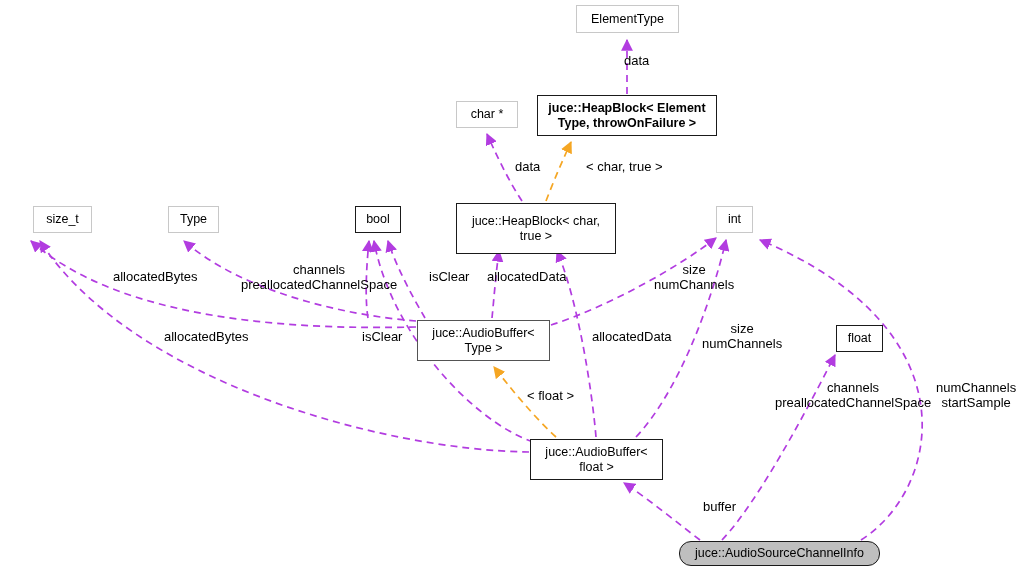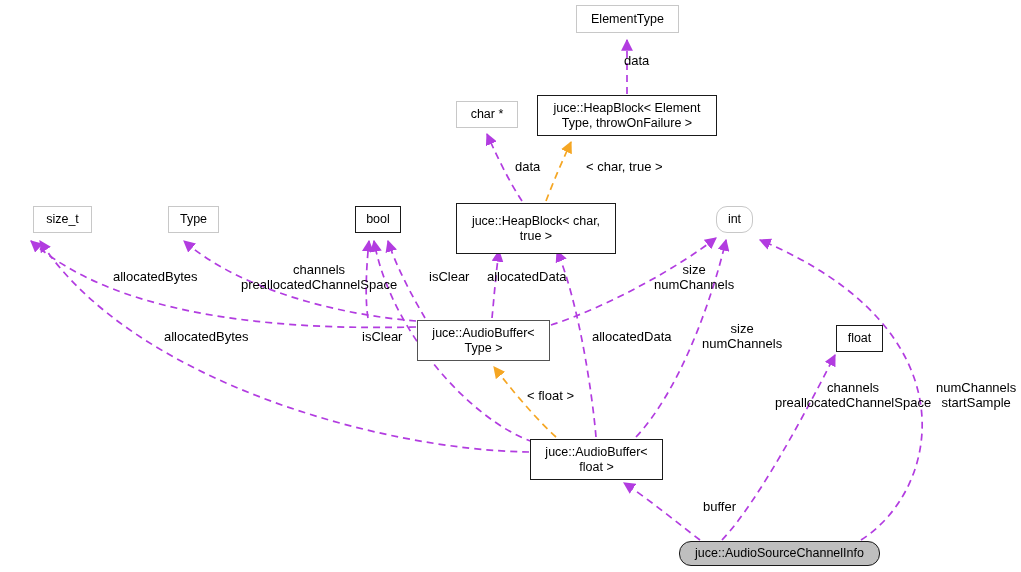--- a/index.html
+++ b/index.html
@@ -110,33 +110,33 @@
       <path d="M 861 540 C 940 490 975 330 760 240" stroke="#b23ce0" marker-end="url(#arrow-usage)"></path>
 
       <path d="M 700 540 C 680 525 650 500 624 483" stroke="#b23ce0" marker-end="url(#arrow-usage)"></path>
     </g>
   </svg>
 
   <div class="node light" style="left:576px; top:5px; width:103px; height:28px;">ElementType</div>
 
   <div class="node light" style="left:456px; top:101px; width:62px; height:27px;">char *</div>
 
-  <div class="node dark" style="left:537px; top:95px; width:180px; height:41px;">juce::HeapBlock&lt; Element
+  <div class="node dark" style="left:537px; top:95px; width:180px; height:41px;font-weight:bold;">juce::HeapBlock&lt; Element
 Type, throwOnFailure &gt;</div>
 
   <div class="node light" style="left:5px; top:206px; width:59px; height:27px;margin-left:28px;">size_t</div>
 
   <div class="node light" style="left:151px; top:206px; width:51px; height:27px;margin-left:17px;">Type</div>
 
   <div class="node dark" style="left:355px; top:206px; width:46px; height:27px;">bool</div>
 
   <div class="node dark" style="left:456px; top:203px; width:160px; height:51px;">juce::HeapBlock&lt; char,
 true &gt;</div>
 
-  <div class="node light" style="left:716px; top:206px; width:37px; height:27px;border-radius:11px;">int</div>
+  <div class="node light" style="left:716px; top:206px; width:37px; height:27px;">int</div>
 
   <div class="node mid" style="left:417px; top:320px; width:133px; height:41px;">juce::AudioBuffer&lt;
 Type &gt;</div>
 
   <div class="node dark" style="left:836px; top:325px; width:47px; height:27px;">float</div>
 
   <div class="node dark" style="left:530px; top:439px; width:133px; height:41px;">juce::AudioBuffer&lt;
 float &gt;</div>
 
   <div class="node current" style="left:679px; top:541px; width:201px; height:25px;border-radius:12px;">juce::AudioSourceChannelInfo</div>

